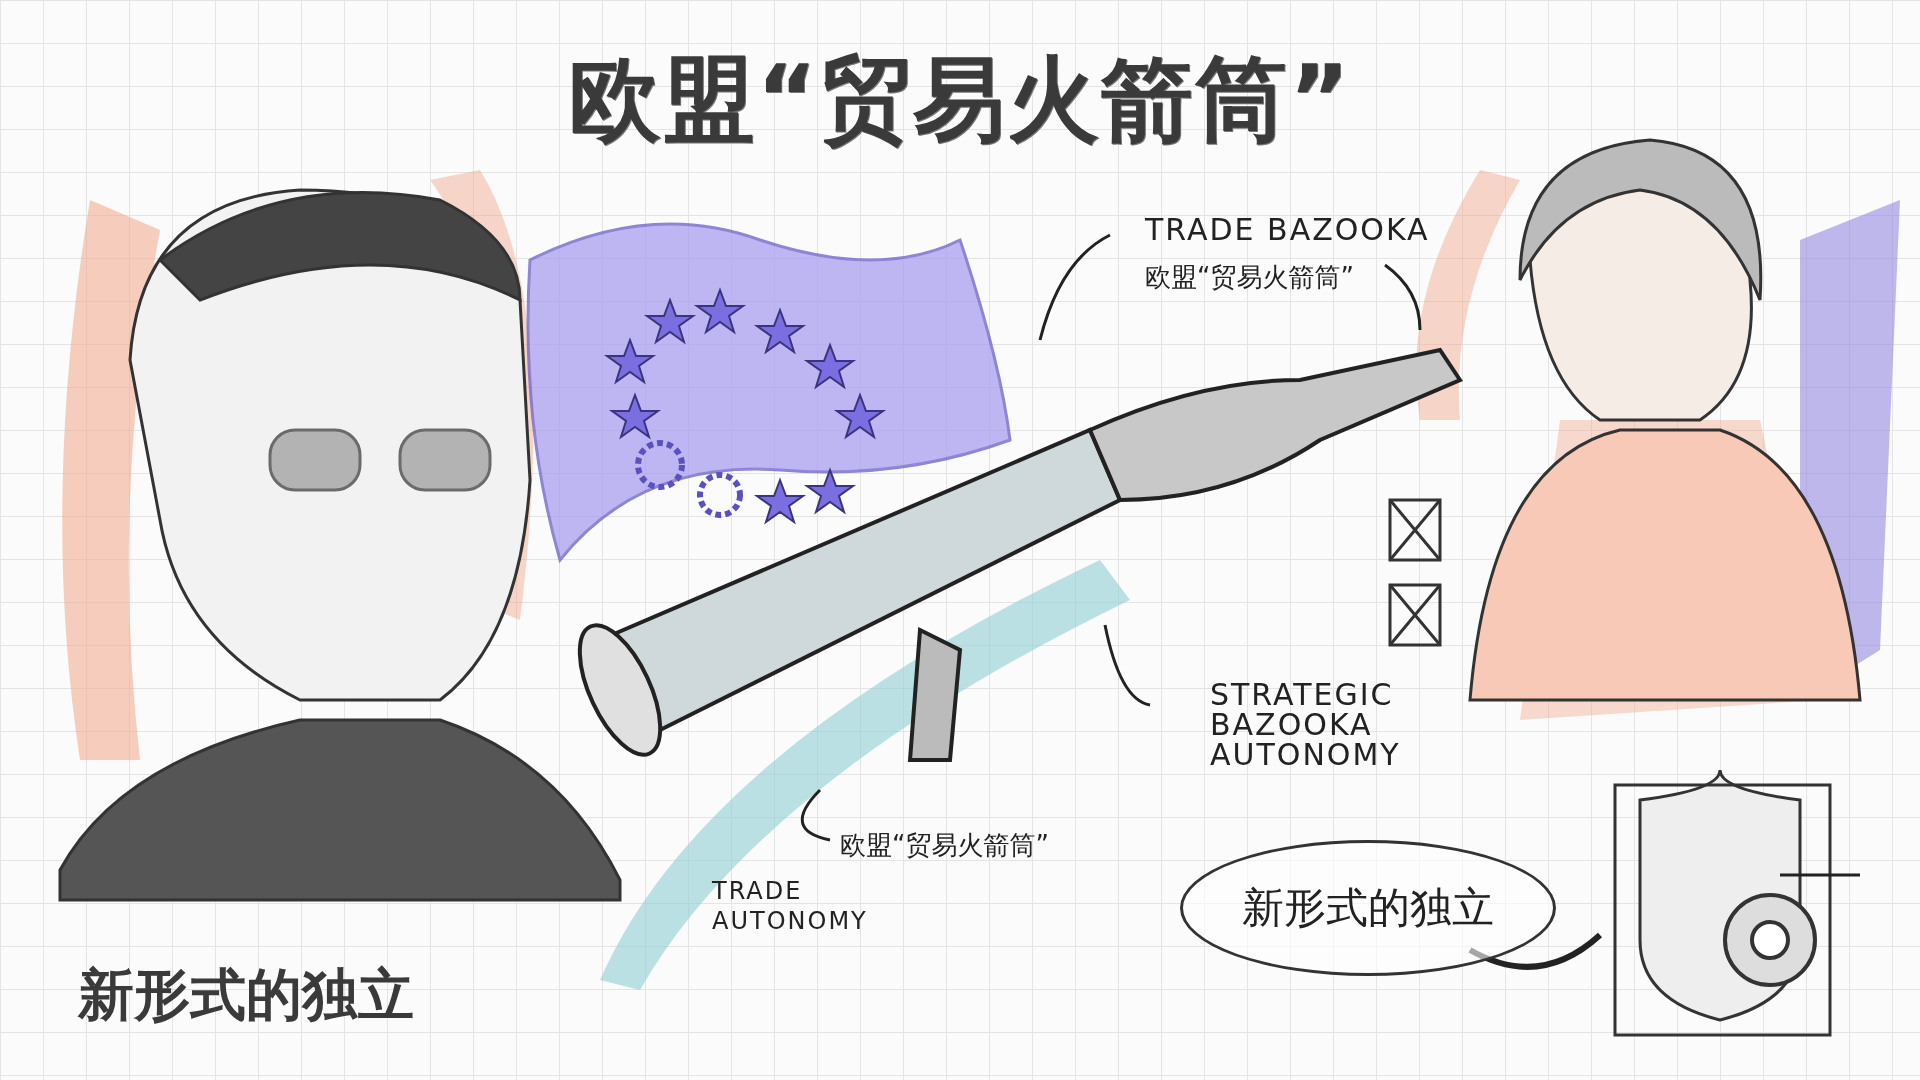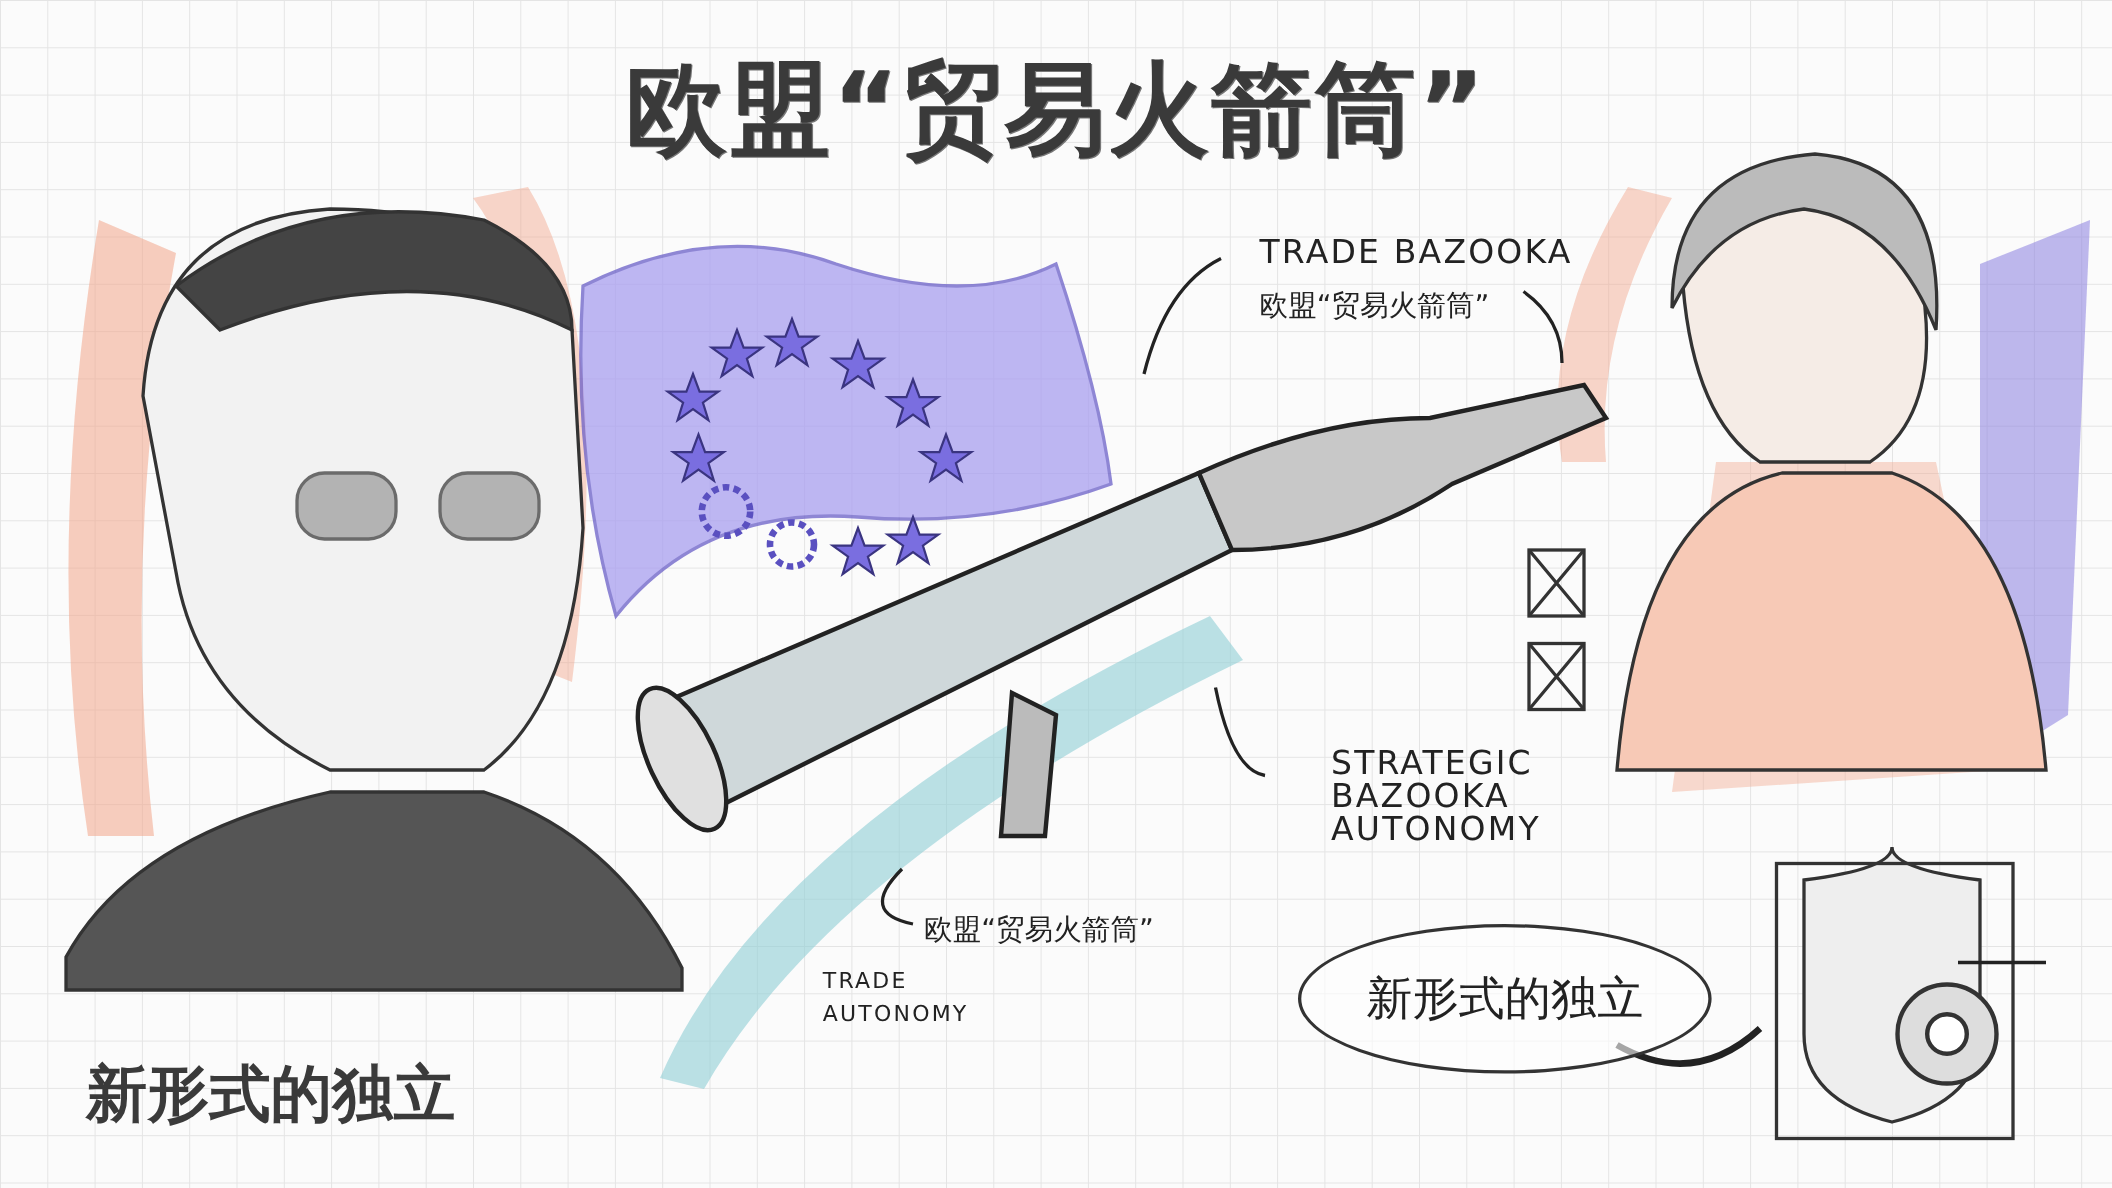--- a/index.html
+++ b/index.html
@@ -113,20 +113,20 @@
 <div class="abs label-cn" style="left:1145px;top:260px;">欧盟“贸易火箭筒”</div>
 
 <div class="abs label-sm" style="left:1210px;top:680px;">
   <div>STRATEGIC</div>
   <div>BAZOOKA</div>
   <div>AUTONOMY</div>
 </div>
 
 <div class="abs label-cn" style="left:840px;top:828px;">欧盟“贸易火箭筒”</div>
 
-<div class="abs label-sm" style="left:712px;top:876px;font-size:20px;margin-left:36px;">
+<div class="abs label-sm" style="left:712px;top:876px;font-size:24px;">
   <div>TRADE</div>
   <div>AUTONOMY</div>
 </div>
 
 <div class="abs bubble">新形式的独立</div>
 
 <div class="abs bottom-left">新形式的独立</div>
 
 </body></html>

